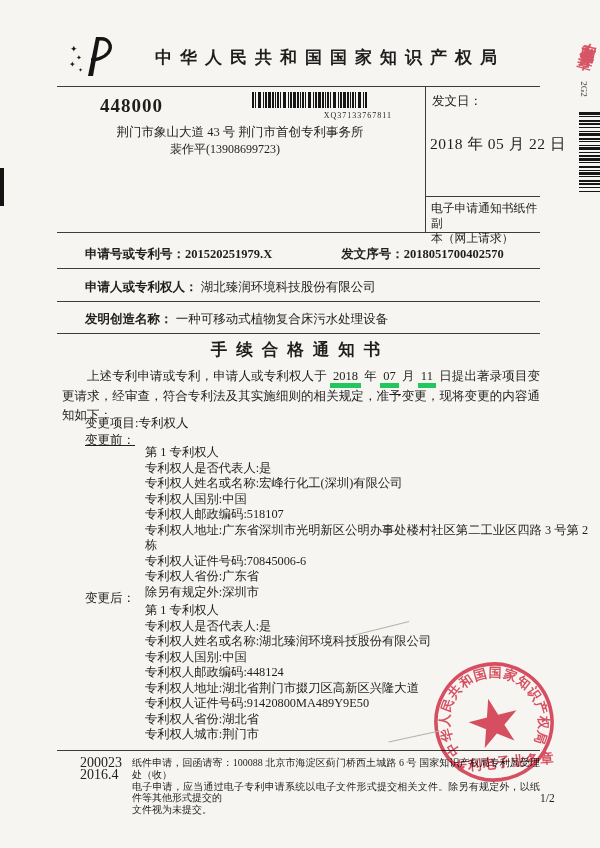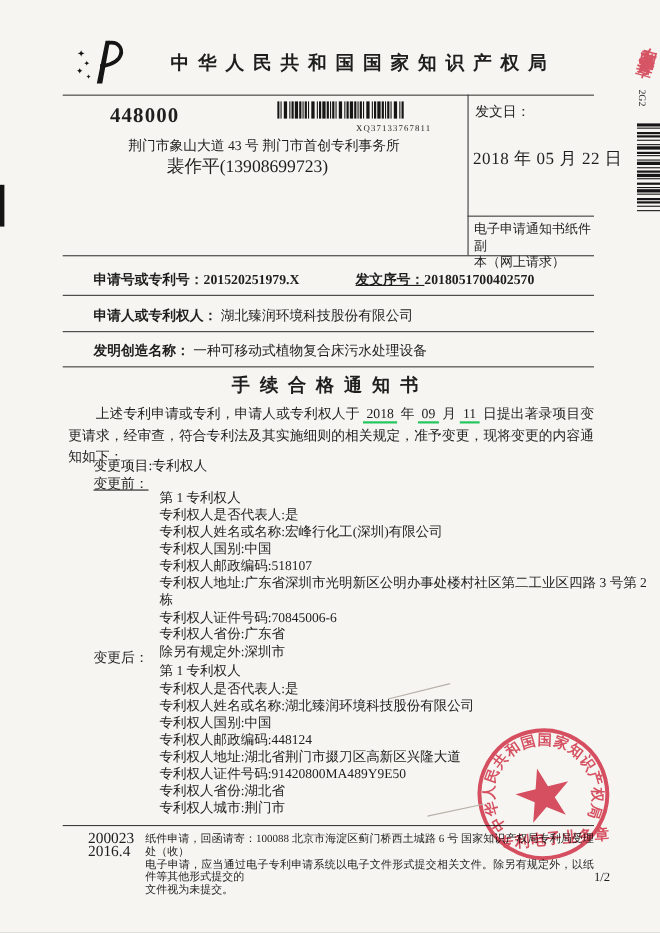--- a/index.html
+++ b/index.html
@@ -7,32 +7,32 @@
          overflow:hidden;font-family:"Liberation Serif","DejaVu Serif",serif;color:#1e1e1e;}
   .abs{position:absolute;}
   .hline{position:absolute;height:1px;background:#3c3c3c;}
   .vline{position:absolute;width:1px;background:#3c3c3c;}
   .hdr-title{position:absolute;left:110px;top:46px;width:440px;text-align:center;
              font-size:17px;font-weight:bold;letter-spacing:8px;}
   .postcode{position:absolute;left:100px;top:95px;font-size:19px;font-weight:bold;letter-spacing:1px;}
   .bc-wrap{position:absolute;left:252px;top:92px;width:140px;}
   .bc-text{font-size:8px;text-align:right;letter-spacing:1px;margin-top:-1px;}
   .addr{position:absolute;left:80px;top:124px;width:320px;text-align:center;font-size:12.5px;}
-  .recipient{position:absolute;left:80px;top:141px;width:290px;text-align:center;font-size:16px;}
+  .recipient{position:absolute;left:80px;top:141px;width:290px;text-align:center;font-size:12px;}
   .disp-label{position:absolute;left:432px;top:93px;font-size:12.5px;}
   .disp-date{position:absolute;left:430px;top:134px;font-size:15.5px;font-weight:normal;letter-spacing:0.5px;}
   .disp-note{position:absolute;left:431px;top:201px;width:112px;font-size:11.8px;line-height:15px;}
   .row{position:absolute;left:85px;font-size:12.5px;white-space:nowrap;}
   .lab{font-weight:600;}
   .val{font-weight:bold;margin-top:24px;}
   .title{position:absolute;left:60px;top:339px;width:480px;text-align:center;
          font-size:16.5px;font-weight:bold;letter-spacing:9px;}
   .para{position:absolute;left:62px;top:367px;width:478px;font-size:12.5px;line-height:19.5px;
         text-indent:2em;text-align:justify;}
-  .u{border-bottom:2px solid #22c55e;padding:0 3px;margin-top:32px;}
+  .u{border-bottom:5px solid #22c55e;padding:0 3px;margin-top:32px;}
   .chg{position:absolute;left:85px;font-size:12.5px;}
   .blk{position:absolute;left:145px;font-size:12.3px;line-height:15.5px;}
   .footline{top:750px;left:57px;width:483px;}
   .form-code{position:absolute;left:80px;top:757px;font-size:14px;line-height:12px;}
   .foot-text{position:absolute;left:132px;top:757px;width:408px;font-size:10px;line-height:11.8px;text-align:justify;}
   .page-num{position:absolute;left:540px;top:792px;font-size:11.5px;}
   .seal{position:absolute;left:432px;top:660px;width:124px;height:124px;
         transform:rotate(-14deg);opacity:.88;mix-blend-mode:multiply;}
   .corner-frag{position:absolute;left:574px;top:30px;height:74px;writing-mode:vertical-rl;
         font-size:15px;font-weight:bold;letter-spacing:2px;transform:rotate(16deg);
@@ -140,21 +140,21 @@
         <rect x="0" y="71" width="21" height="2" fill="#161616"></rect>
         <rect x="0" y="75" width="21" height="1" fill="#161616"></rect>
         <rect x="0" y="79" width="21" height="1" fill="#161616"></rect>
       </svg></div>
   <div class="edge-bar"></div>
 
   <div class="hline" style="top:232px;left:57px;width:483px;"></div>
 
   <div class="row" style="top:246px;">
     <span class="lab">申请号或专利号：</span><span class="val">201520251979.X</span>
-    <span class="lab" style="margin-left:48px;text-decoration:underline;">发文序号：</span><span class="val">2018051700402570</span>
+    <span class="lab" style="margin-left:66px;">发文序号：</span><span class="val">2018051700402570</span>
   </div>
   <div class="hline" style="top:268px;left:57px;width:483px;"></div>
 
   <div class="row" style="top:279px;text-align:right;">
     <span class="lab">申请人或专利权人：</span>
     <span>湖北臻润环境科技股份有限公司</span>
   </div>
   <div class="hline" style="top:301px;left:57px;width:483px;"></div>
 
   <div class="row" style="top:311px;">
@@ -162,21 +162,21 @@
     <span>一种可移动式植物复合床污水处理设备</span>
   </div>
   <div class="hline" style="top:333px;left:57px;width:483px;"></div>
 
   <div class="title">手续合格通知书</div>
 
   <div class="para">
     <span>上述专利申请或专利，申请人或专利权人于</span>
     <span class="u">2018</span>
     <span>年</span>
-    <span class="u">09</span>
+    <span class="u">07</span>
     <span>月</span>
     <span class="u">11</span>
     <span>日提出著录项目变更请求，经审查，符合专利法及其实施细则的相关规定，准予变更，现将变更的内容通知如下：</span>
   </div>
 
   <div class="chg" style="top:415px;">
     <span>变更项目:</span><span>专利权人</span>
   </div>
   <div class="chg" style="top:432px;text-decoration:underline;">变更前：</div>
 

